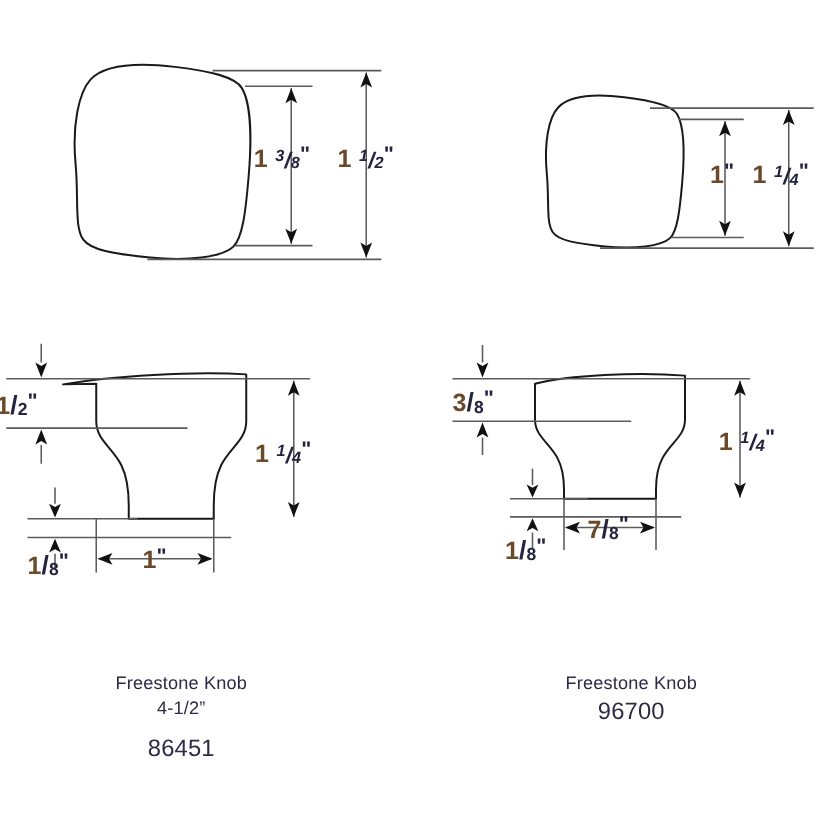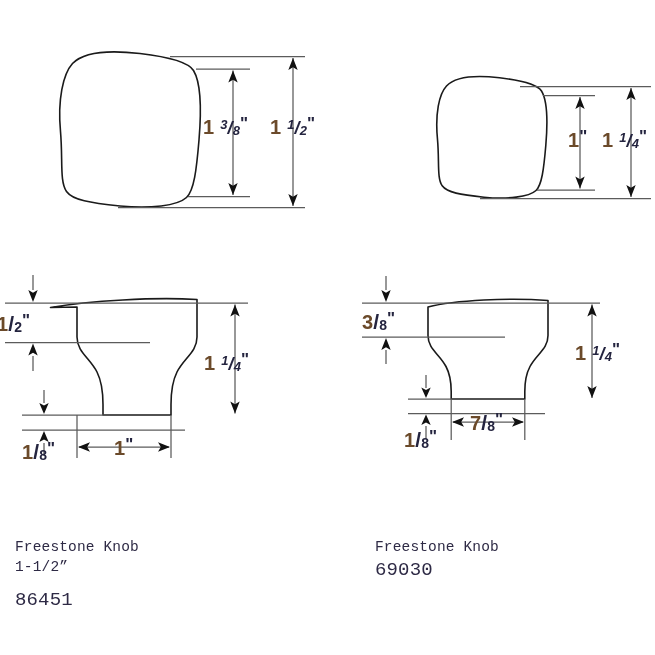--- a/index.html
+++ b/index.html
@@ -89,22 +89,23 @@
     color: #24243f;
   }
   .fracplain .num { font-size: 20px; color: #6b4a2a; }
   .fracplain .sl  { font-size: 21px; color: #24243f; }
   .fracplain .den { font-size: 14px; vertical-align: -0.08em; color: #24243f; }
   .fracplain .q   { font-size: 17px; vertical-align: 0.3em; color: #24243f; }
 
   
   .caption {
     position: absolute;
+    text-align: center;
     color: #2e2a45;
-    font-family: Liberation Mono, monospace;
+    font-family: Liberation Sans, sans-serif;
   }
   .caption .line1 {
     font-size: 14.5px;
     letter-spacing: 0.15px;
     margin-bottom: 4px;
   }
   .caption .line2 {
     font-size: 14.5px;
     letter-spacing: 0.15px;
     margin-bottom: 14px;
@@ -306,22 +307,22 @@
   <div class="dimtext fracplain" style="left:470px; top:411px;">
     <span class="num">7</span><span class="sl">/</span><span class="den">8</span><span class="q">"</span>
   </div>
 
   <div class="dimtext" style="left:575px; top:341px;">
     <span class="whole">1</span><span class="gap"></span><span class="frac"><span class="num">1</span><span class="sl">/</span><span class="den">4</span></span><span class="q">"</span>
   </div>
 
   <div class="caption" style="left:15px; top:539px; width:260px;">
     <div class="line1">Freestone Knob</div>
-    <div class="line2">1-1/2”</div>
+    <div class="line2">4-1/2”</div>
     <div class="line3">86451</div>
   </div>
 
   <div class="caption" style="left:375px; top:539px; width:260px;">
     <div class="line1">Freestone Knob</div>
-    <div class="line3">69030</div>
+    <div class="line3">96700</div>
   </div>
 
 </div>
 
 </body></html>

